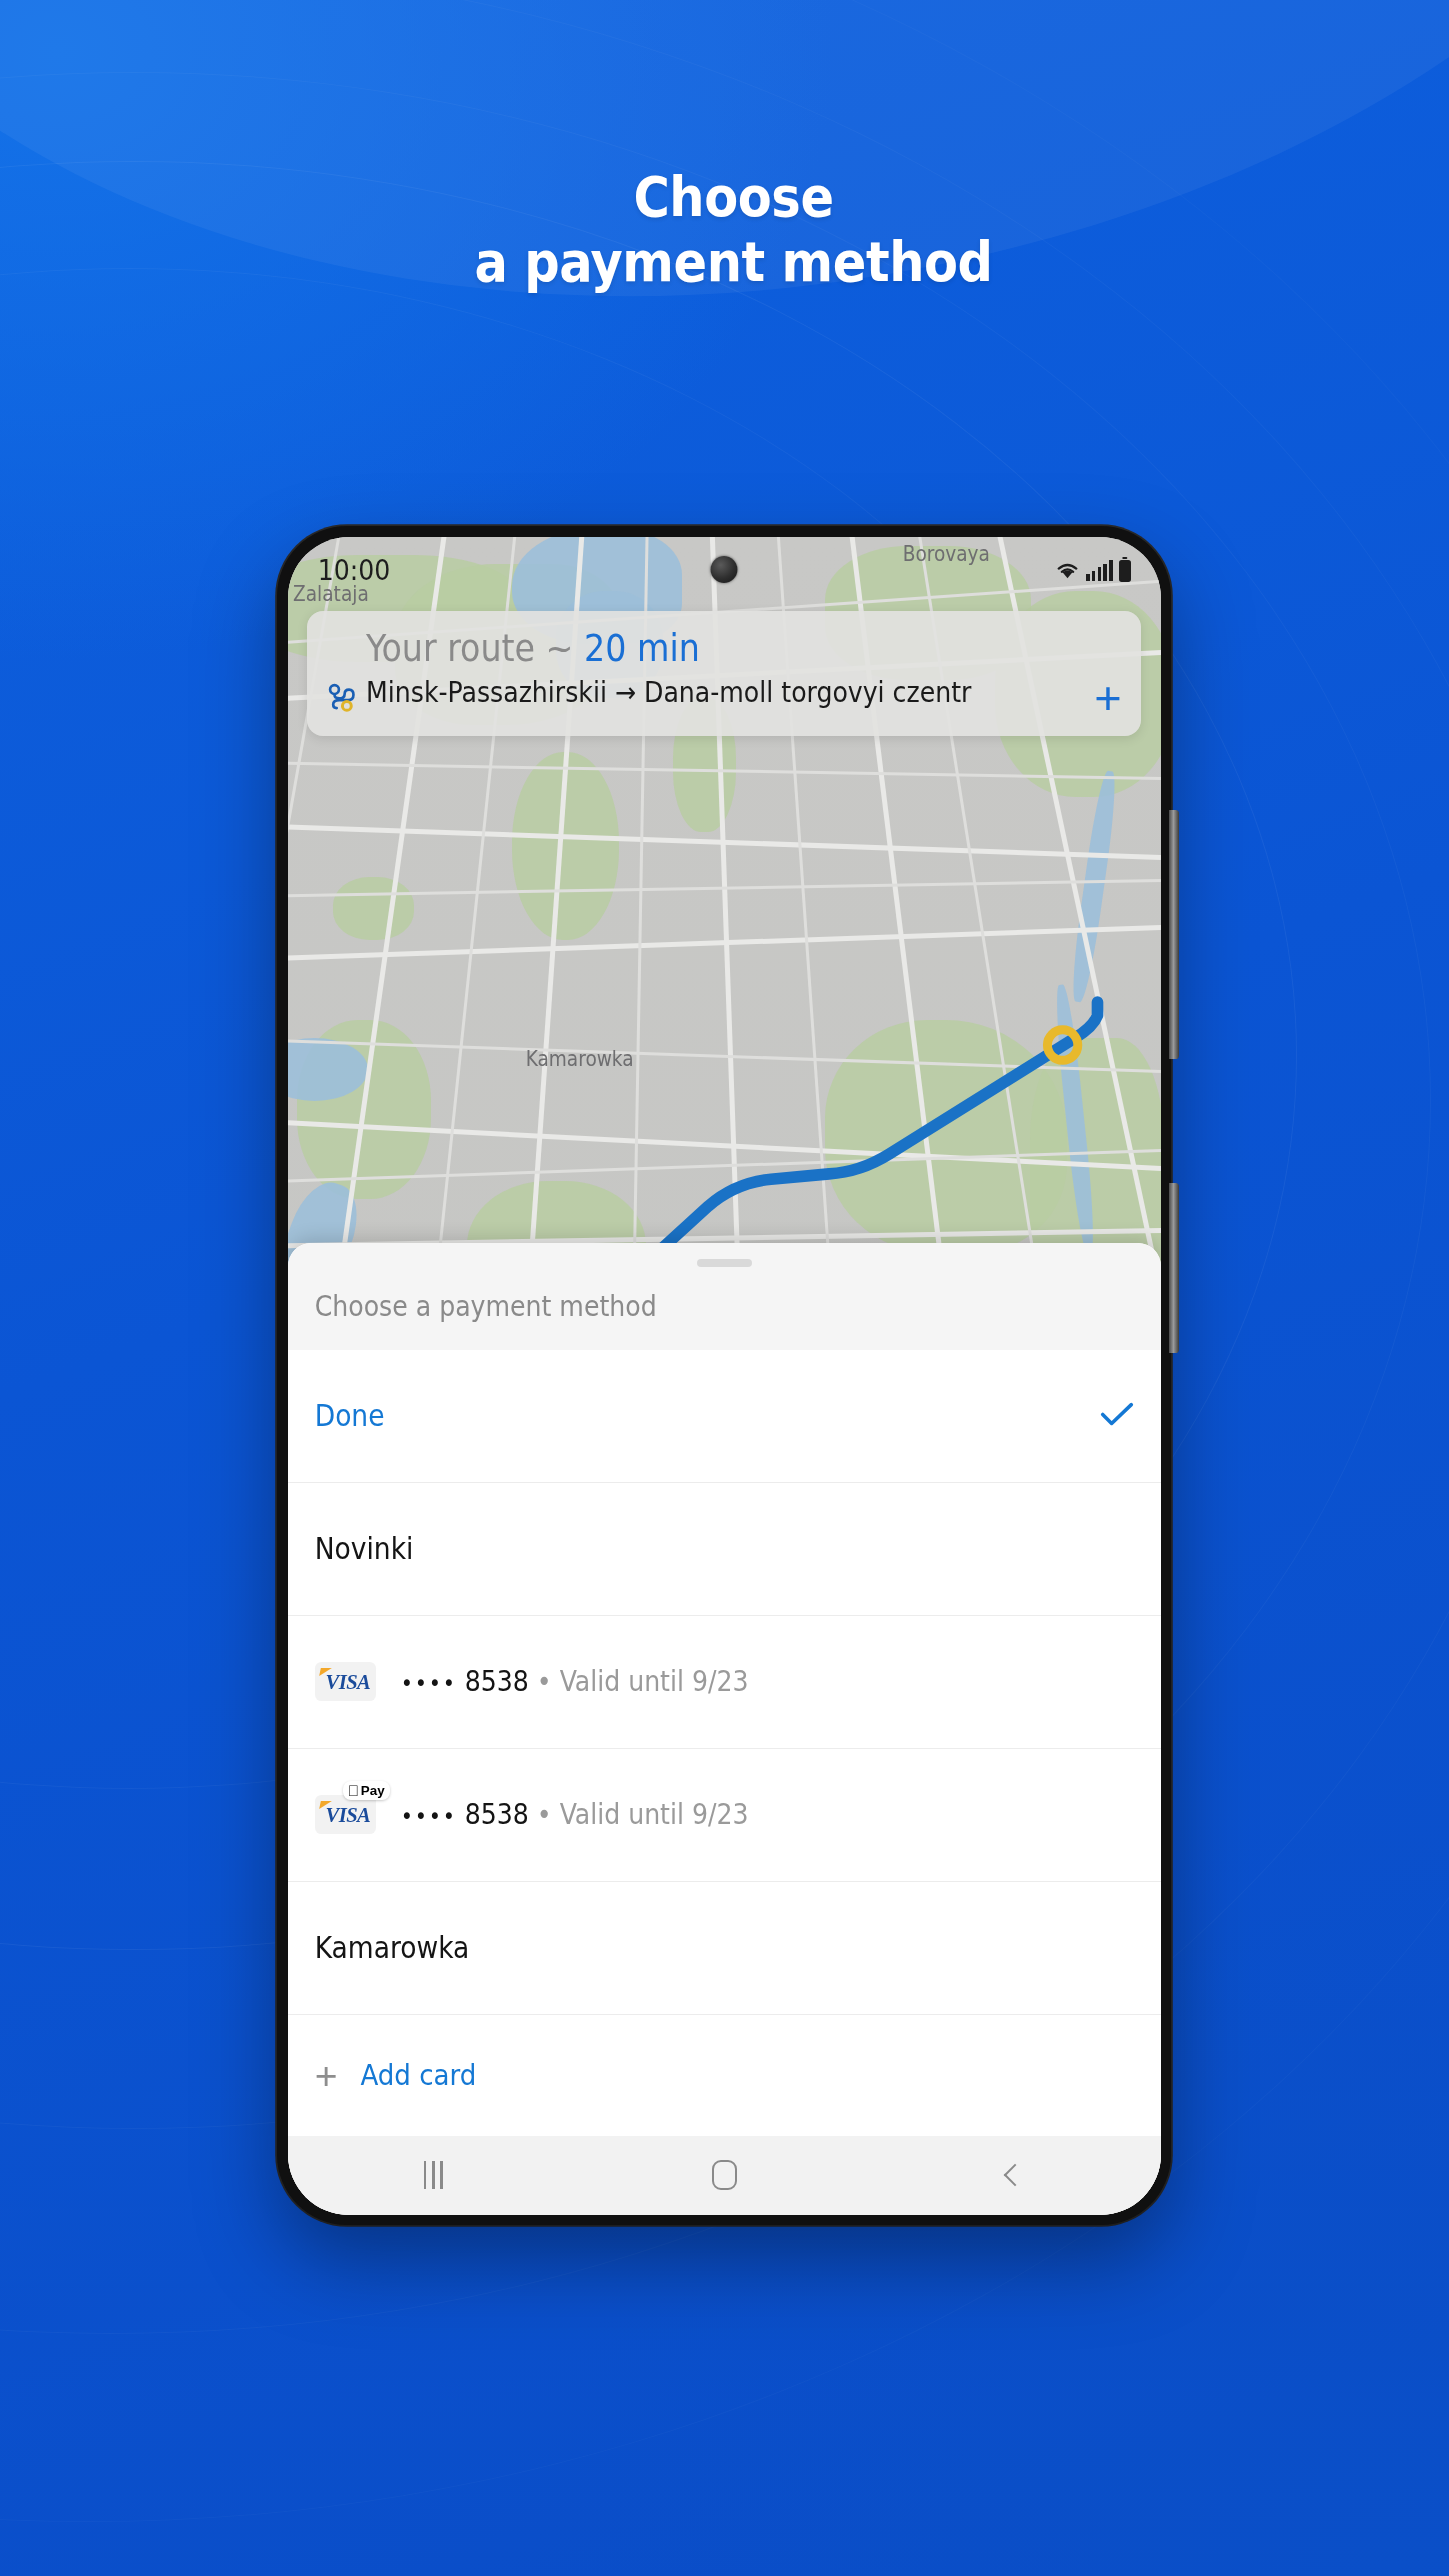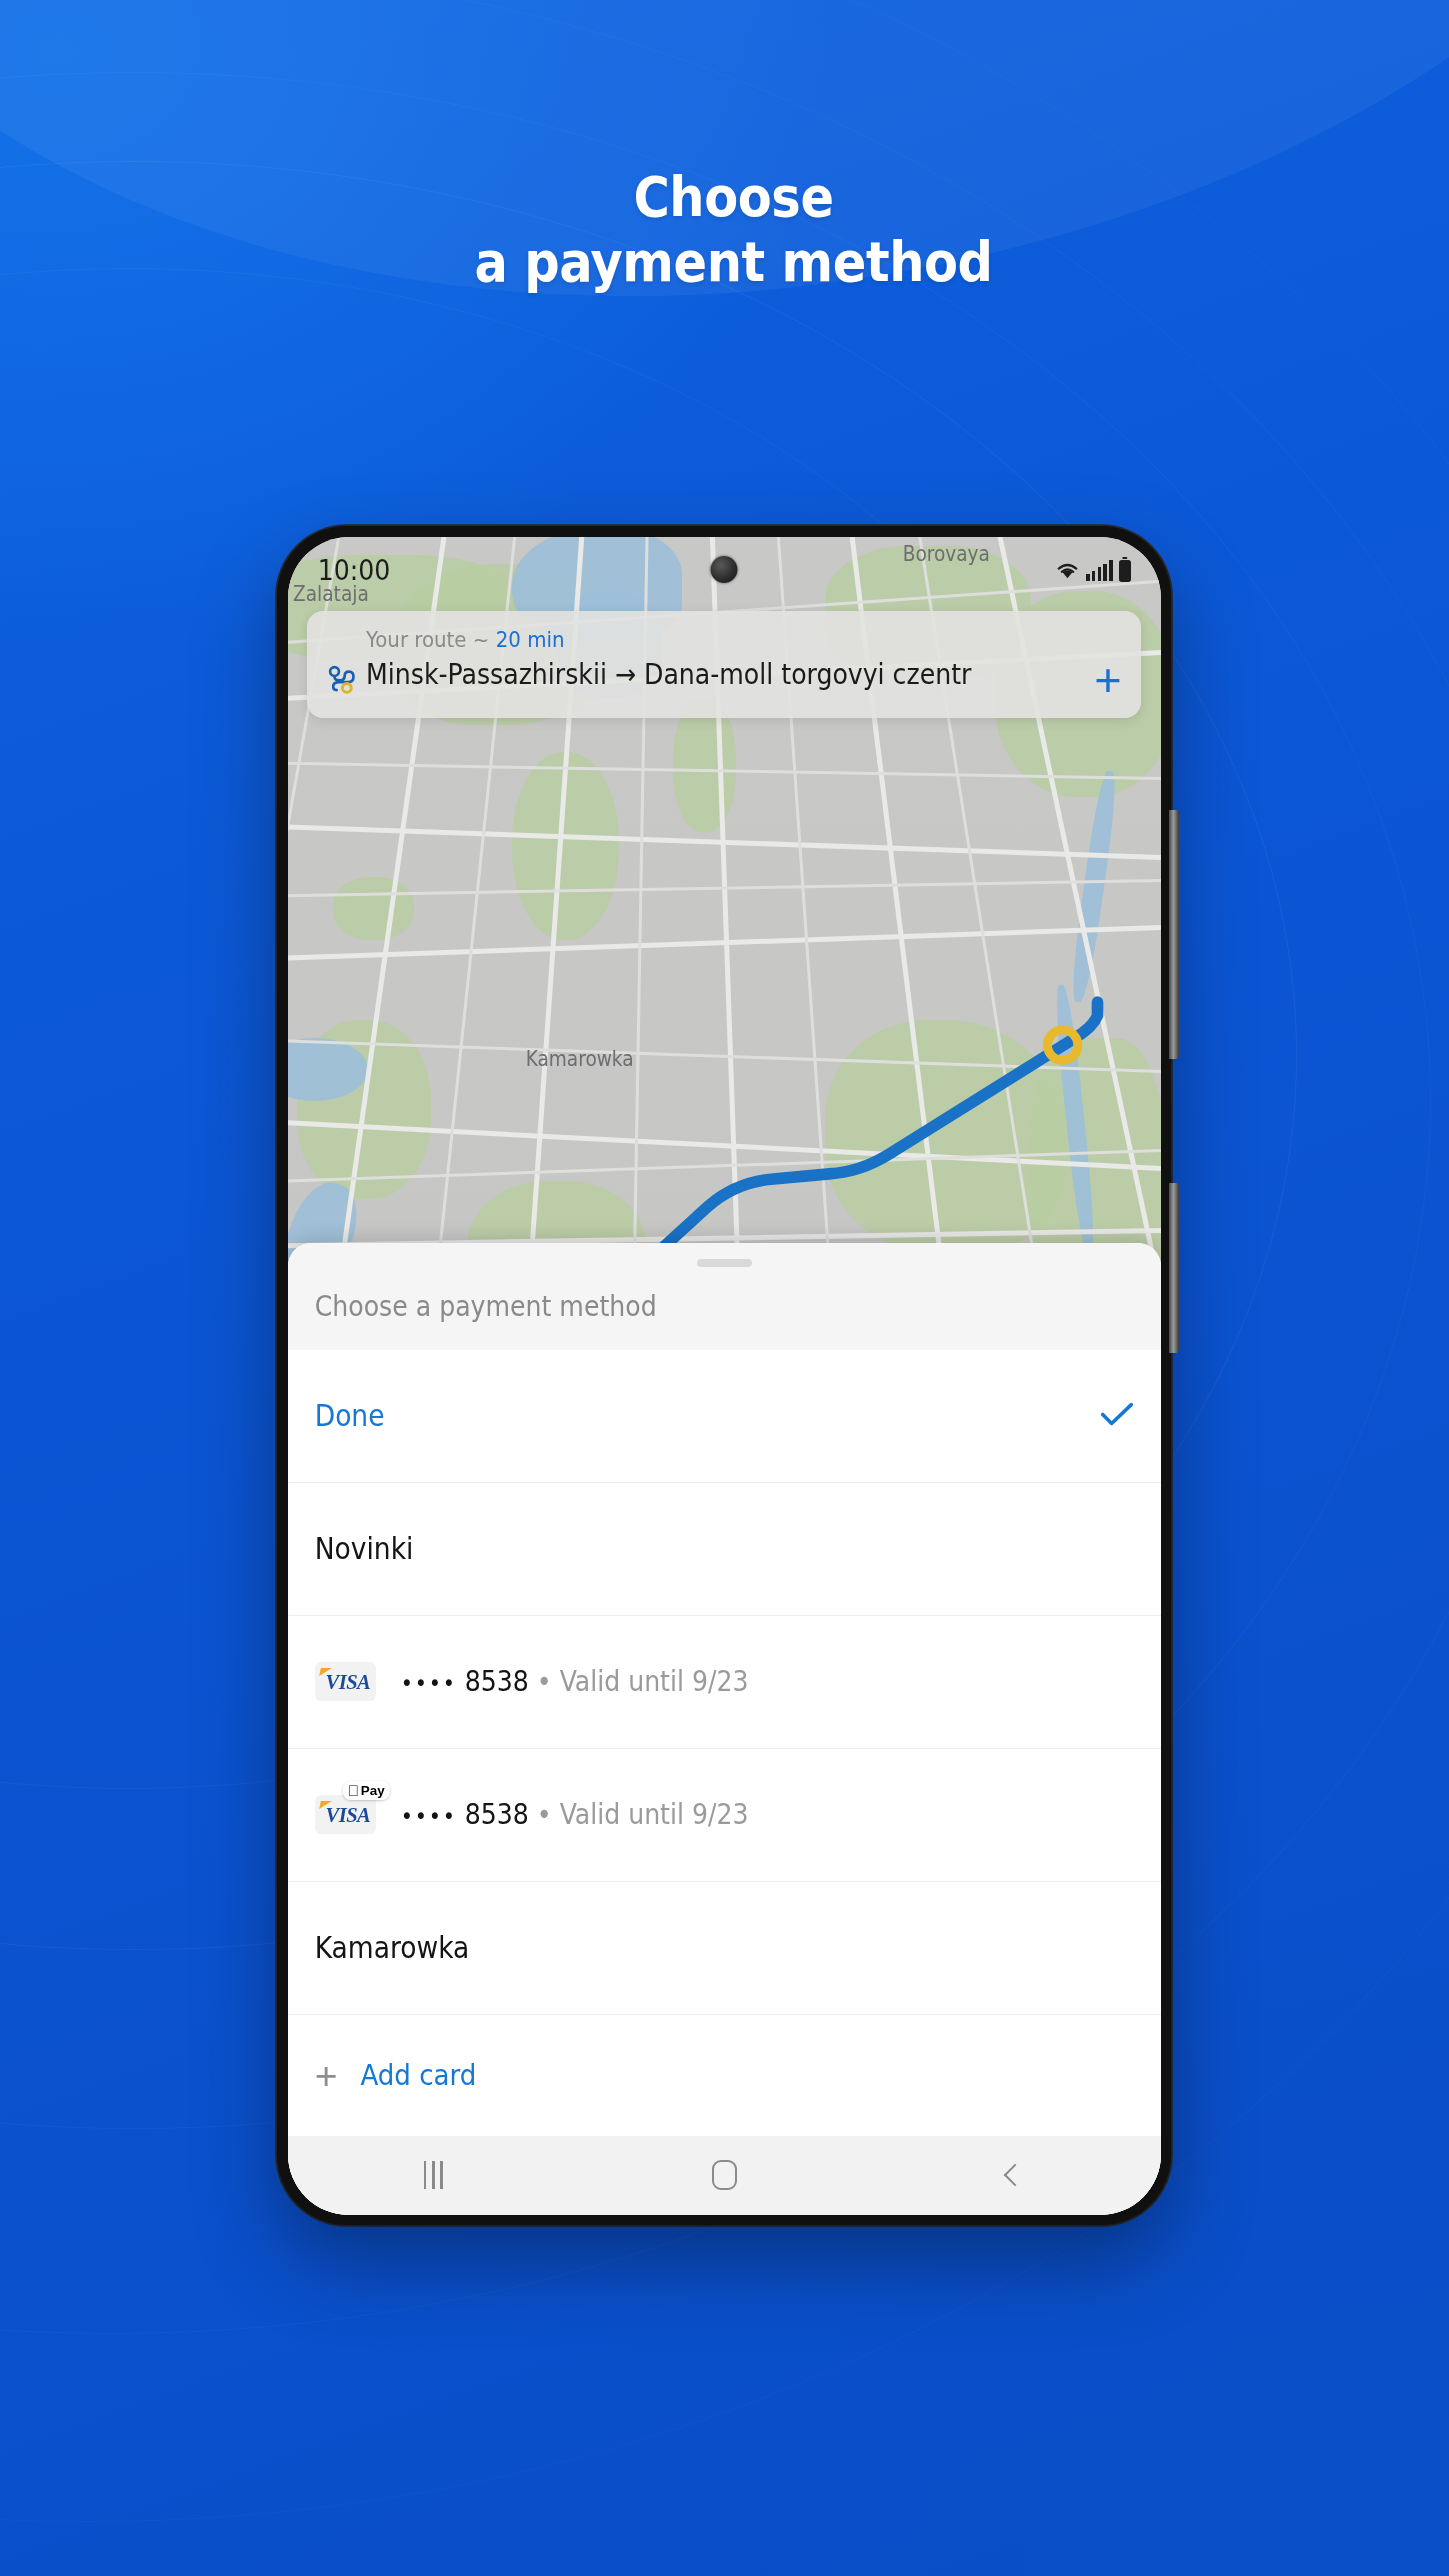--- a/index.html
+++ b/index.html
@@ -151,21 +151,21 @@
   
   .routecard {
     position:absolute; left:19.7px; top:74px; width:834px;
     background:rgba(226,226,224,0.92);
     border-radius:16px;
     padding:16px 19.7px 18px 19.7px;
     z-index:25;
     box-shadow:0 2.7px 10.7px rgba(0,0,0,0.10);
   }
   .route-top {
-    font-size:22px; color:#8a8a8a;
+    font-size:37px; color:#8a8a8a;
     font-family:"DejaVu Sans Condensed","Liberation Sans",sans-serif;
     font-stretch:condensed;
     margin-left:39px;
     margin-bottom:4.5px;
   }
   .route-top .eta { color:#1a6fd4; }
   .route-body { display:flex; align-items:flex-start; }
   .routeicon { width:39px; flex:0 0 39px; padding-top:9px; }
   .route-text {
     flex:1;

